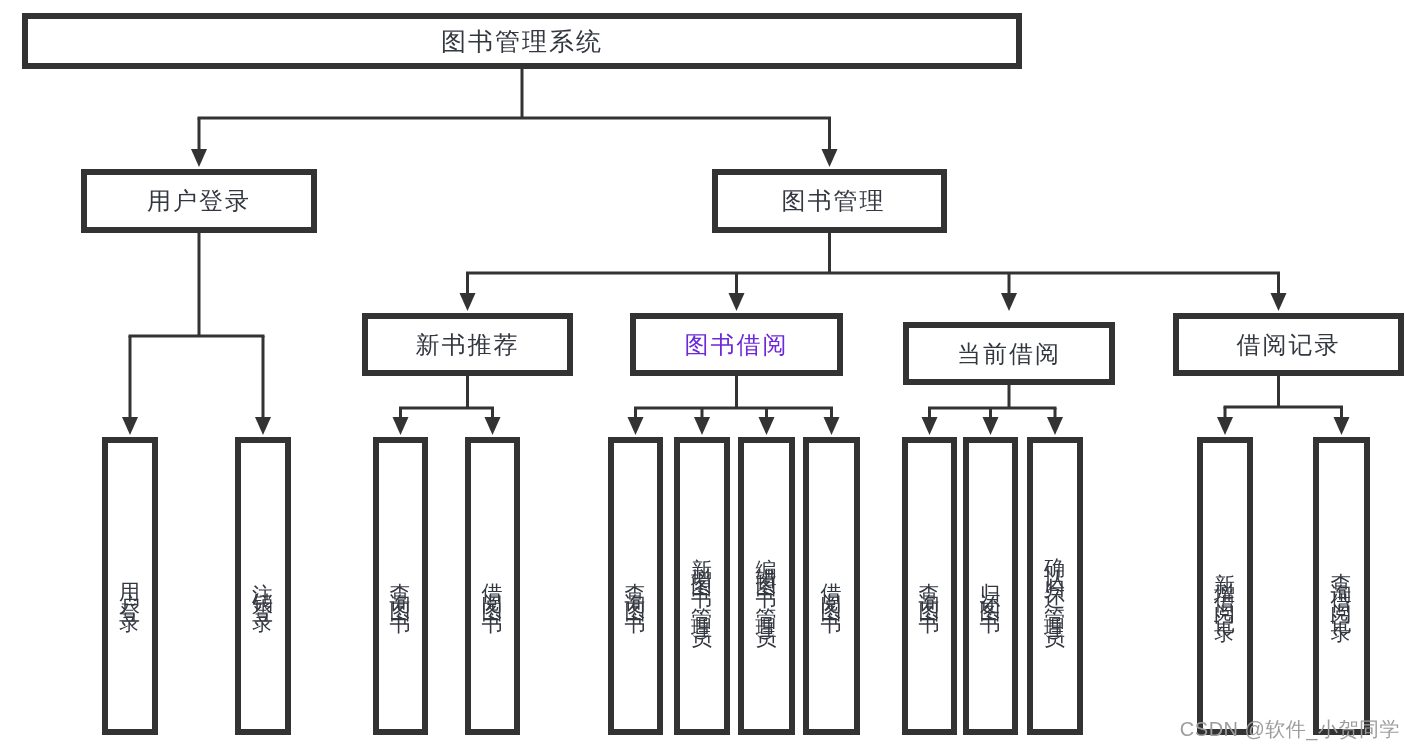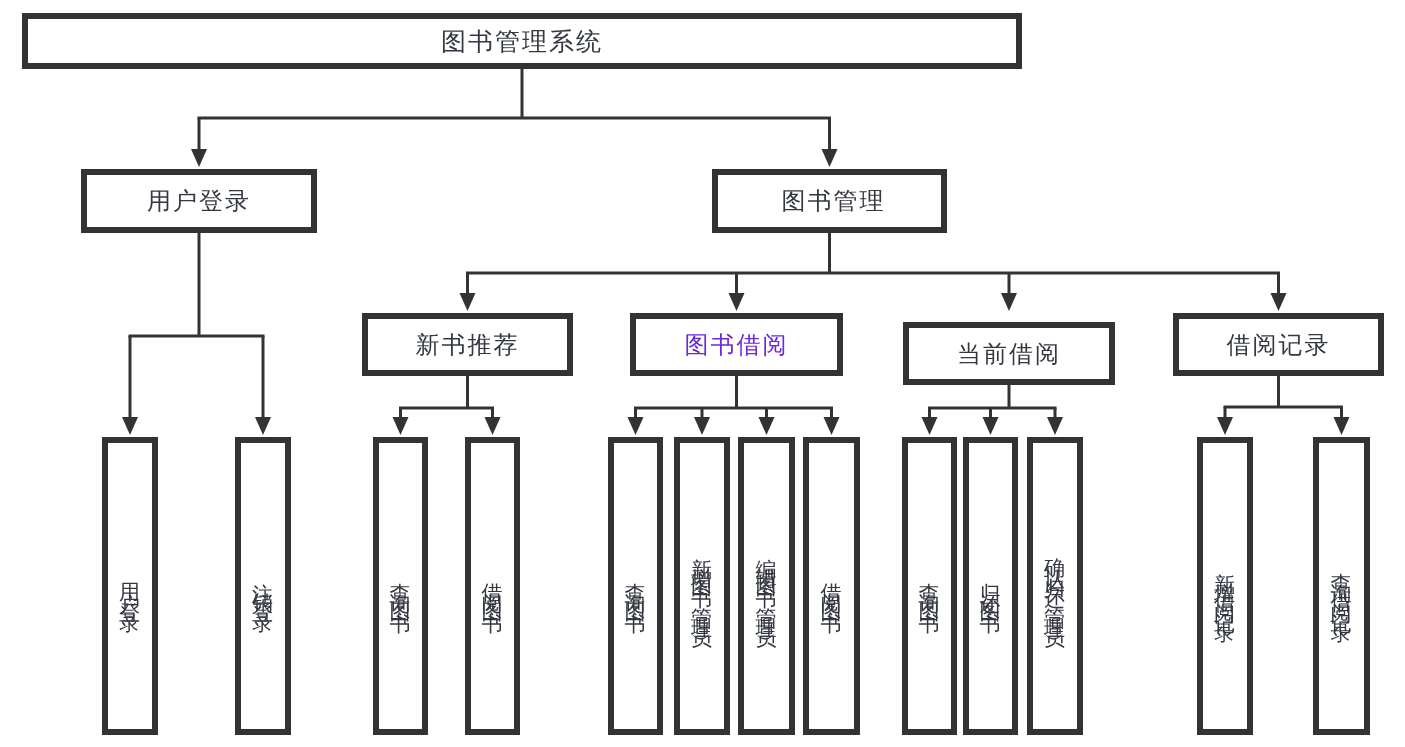--- a/index.html
+++ b/index.html
@@ -129,21 +129,21 @@
       </div>
       <div class="node h" style="left: 362px; top: 313px; width: 211px; height: 63px; border-color: rgb(51, 51, 51); background: rgb(255, 255, 255); color: rgb(51, 55, 64); text-align: right;">
         <span class="node-label">新书推荐</span>
       </div>
       <div class="node h" style="left: 630px; top: 313px; width: 213px; height: 63px; border-color: rgb(51, 51, 51); background: rgb(255, 255, 255); color: #6d28d9;">
         <span class="node-label">图书借阅</span>
       </div>
       <div class="node h" style="left: 903px; top: 313px; width: 212px; height: 63px; border-color: rgb(51, 51, 51); background: rgb(255, 255, 255); color: rgb(51, 55, 64); margin-top: 9px;">
         <span class="node-label">当前借阅</span>
       </div>
-      <div class="node h" style="left: 1173px; top: 313px; width: 211px; height: 63px; border-color: rgb(51, 51, 51); background: rgb(255, 255, 255); color: rgb(51, 55, 64);">
+      <div class="node h" style="left: 1173px; top: 313px; width: 231px; height: 63px; border-color: rgb(51, 51, 51); background: rgb(255, 255, 255); color: rgb(51, 55, 64);">
         <span class="node-label">借阅记录</span>
       </div>
       <div class="node v" style="left: 102px; top: 437px; width: 56px; height: 298px; border-color: rgb(51, 51, 51); background: rgb(255, 255, 255); color: rgb(51, 55, 64);">
         <span class="node-label">用户登录</span>
       </div>
       <div class="node v" style="left: 235px; top: 437px; width: 56px; height: 298px; border-color: rgb(51, 51, 51); background: rgb(255, 255, 255); color: rgb(51, 55, 64);">
         <span class="node-label">注销登录</span>
       </div>
       <div class="node v" style="left: 373px; top: 437px; width: 55px; height: 298px; border-color: rgb(51, 51, 51); background: rgb(255, 255, 255); color: rgb(51, 55, 64);">
         <span class="node-label">查询图书</span>
@@ -172,13 +172,14 @@
       <div class="node v" style="left: 1027px; top: 437px; width: 56px; height: 298px; border-color: rgb(51, 51, 51); background: rgb(255, 255, 255); color: rgb(51, 55, 64);">
         <span class="node-label">确认归还（管理员）</span>
       </div>
       <div class="node v" style="left: 1197px; top: 437px; width: 56px; height: 298px; border-color: rgb(51, 51, 51); background: rgb(255, 255, 255); color: rgb(51, 55, 64);">
         <span class="node-label">新增借阅记录</span>
       </div>
       <div class="node v" style="left: 1313px; top: 437px; width: 57px; height: 298px; border-color: rgb(51, 51, 51); background: rgb(255, 255, 255); color: rgb(51, 55, 64);">
         <span class="node-label">查询借阅记录</span>
       </div>
     </div>
+  <div class="watermark" style="color: rgb(157, 157, 157);">CSDN @软件_小贺同学</div>
 </div>
 
 </body></html>

